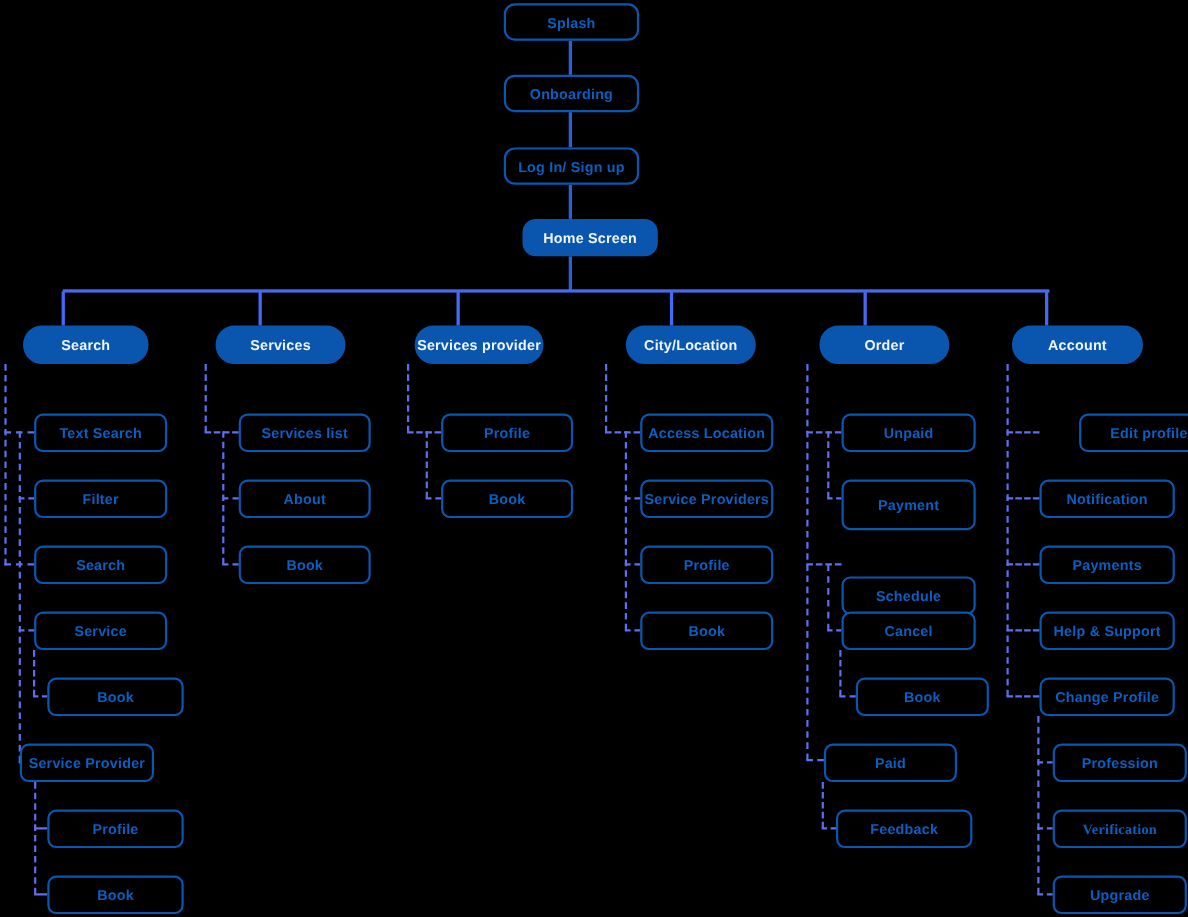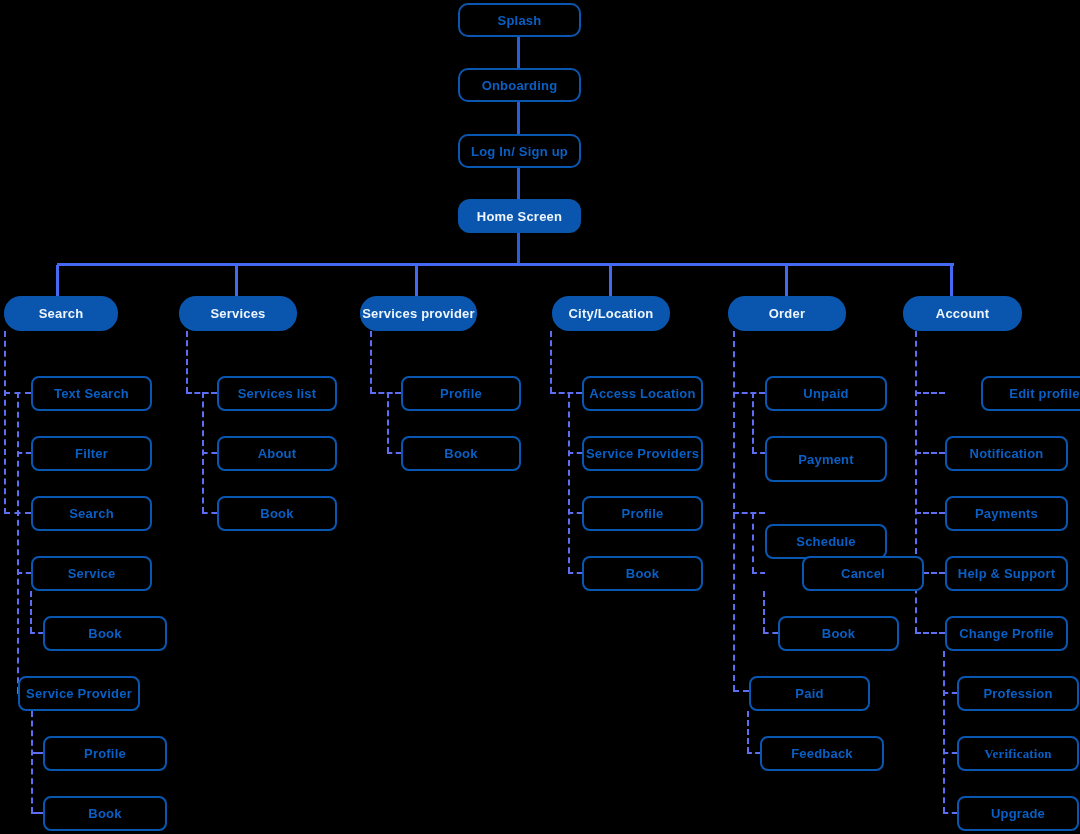--- a/index.html
+++ b/index.html
@@ -9,21 +9,21 @@
   }
   .node{
     position:absolute;display:flex;align-items:center;justify-content:center;
     box-sizing:border-box;text-align:center;white-space:nowrap;
     font-size:13px;letter-spacing:.2px;
   }
   .node.outlined{
     border:2px solid #0a57b2;background:#000;color:#0a5fc4;font-weight:700;
   }
   .node.filled{
-    background:#0a56ae;color:#eef5fd;font-weight:600;
+    background:#0a56ae;color:#eef5fd;font-weight:600;margin-left:17px;
   }
   .line{position:absolute;}
   .sol-v{width:3px;}
   .sol-h{height:3px;}
   .dash-v{width:0;border-left:2px dashed #5d6ef2;}
   .dash-h{height:0;border-top:2px dashed #5d6ef2;}
 </style>
 </head>
 <body>
 
@@ -171,21 +171,21 @@
     </div>
     <div class="node outlined" style="left: 765px; top: 376px; width: 122px; height: 35px; border-radius: 8px;">
       <span>Unpaid</span>
     </div>
     <div class="node outlined" style="left: 765px; top: 436px; width: 122px; height: 46px; border-radius: 8px;">
       <span>Payment</span>
     </div>
     <div class="node outlined" style="left: 765px; top: 496px; width: 122px; height: 35px; border-radius: 8px; margin-top: 28px;">
       <span>Schedule</span>
     </div>
-    <div class="node outlined" style="left: 765px; top: 556px; width: 122px; height: 35px; border-radius: 8px; margin-left: 37px;">
+    <div class="node outlined" style="left: 765px; top: 556px; width: 122px; height: 35px; border-radius: 8px;">
       <span>Cancel</span>
     </div>
     <div class="node outlined" style="left: 778px; top: 616px; width: 121px; height: 35px; border-radius: 8px;">
       <span>Book</span>
     </div>
     <div class="node outlined" style="left: 749px; top: 676px; width: 121px; height: 35px; border-radius: 8px;">
       <span>Paid</span>
     </div>
     <div class="node outlined" style="left: 760px; top: 736px; width: 124px; height: 35px; border-radius: 8px;">
       <span>Feedback</span>

